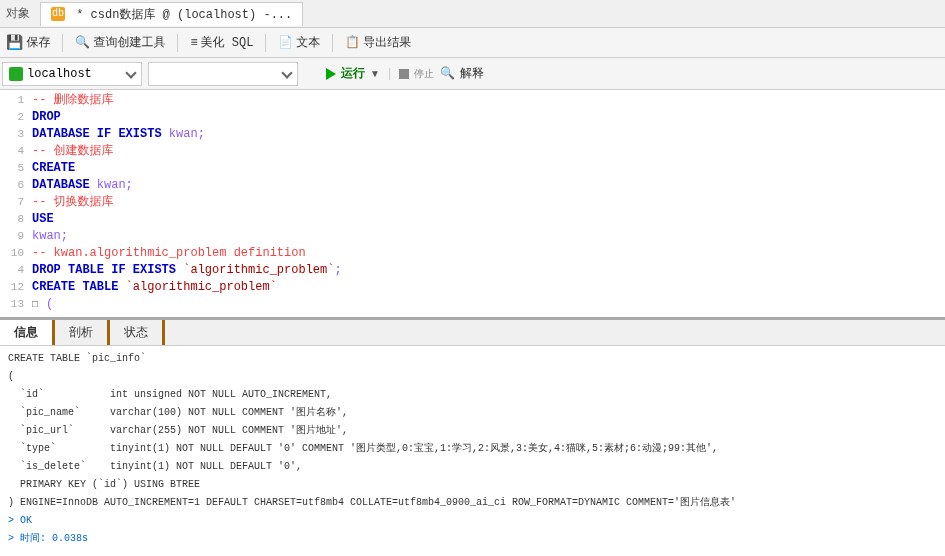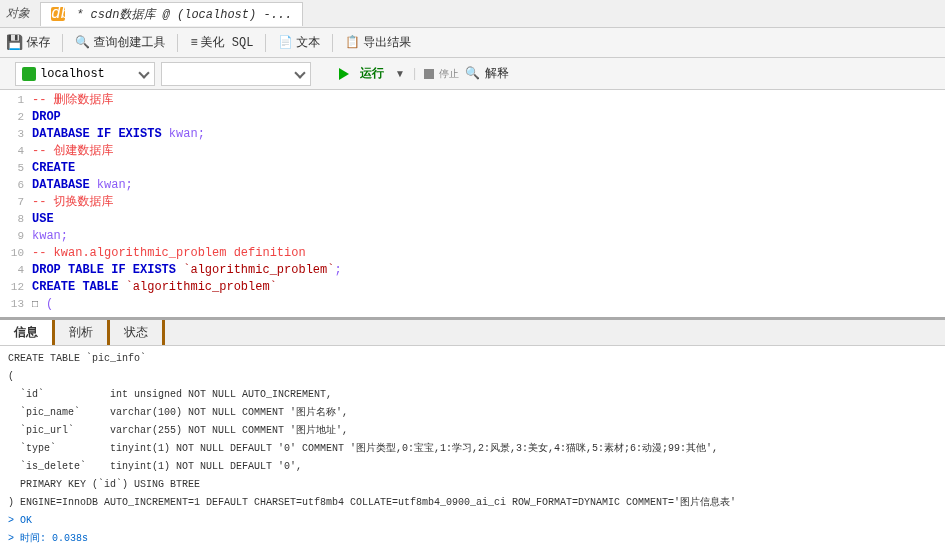--- a/index.html
+++ b/index.html
@@ -13,21 +13,20 @@
     }
 
     
     .title-bar {
       background: #f0f0f0;
       border-bottom: 1px solid #ccc;
       display: flex;
       align-items: center;
       height: 28px;
       padding: 8px 6px;
-      font-style: italic;
     }
     .title-bar-left {
       display: flex;
       align-items: center;
       gap: 6px;
     }
     .title-tab {
       background: white;
       border: 1px solid #ccc;
       border-bottom: none;
@@ -60,21 +59,21 @@
       background: #ccc;
     }
 
     
     .conn-bar {
       background: #f5f5f5;
       border-bottom: 1px solid #ccc;
       display: flex;
       align-items: center;
       height: 32px;
-      padding: 0 15px;
+      padding: 0 2px;
       gap: 6px;
     }
     .conn-select {
       border: 1px solid #ccc;
       background: white;
       padding: 2px 6px;
       font-size: 12px;
       height: 24px;
       width: 140px;
       display: flex;
@@ -88,21 +87,21 @@
       font-size: 12px;
       height: 24px;
       width: 150px;
       display: flex;
       align-items: center;
       justify-content: space-between;
     }
     .run-btn {
       display: flex;
       align-items: center;
-      gap: 9px;
+      gap: 3px;
       background: none;
       border: none;
       cursor: pointer;
       font-size: 12px;
       color: #007700;
       font-weight: bold;
     }
     .stop-btn {
       display: flex;
       align-items: center;
@@ -240,21 +239,21 @@
       margin-right: 2px;
     }
   </style>
 </head>
 <body>
 
 <div class="title-bar">
   <div class="title-bar-left">
     <span style="font-size:12px;color:#555;margin-right:4px;">对象</span>
     <div class="title-tab">
-      <span style="display:inline-block;width:14px;height:14px;background:#f4a020;border-radius:2px;margin-right:4px;vertical-align:middle;font-size:16px;color:white;text-align:center;line-height:14px;">db</span>
+      <span style="display:inline-block;width:14px;height:14px;background:#f4a020;border-radius:2px;margin-right:4px;vertical-align:middle;font-size:10px;color:white;text-align:center;line-height:14px;">db</span>
       <span style="vertical-align:middle;">* csdn数据库 @ (localhost) -...</span>
     </div>
   </div>
 </div>
 
 <div class="toolbar">
   <div class="toolbar-btn">
     <span style="font-size:14px;">💾</span>
     <span>保存</span>
   </div>

